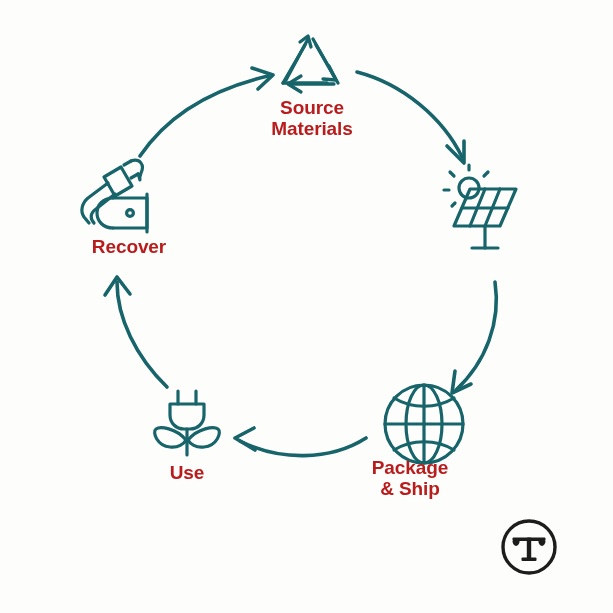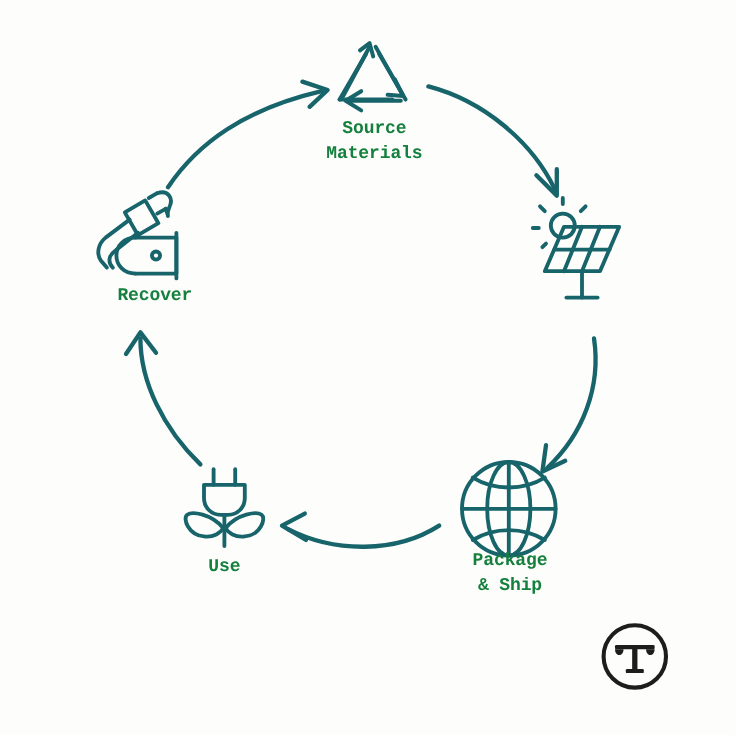--- a/index.html
+++ b/index.html
@@ -22,32 +22,32 @@
     position: absolute;
     left: 0;
     top: 0;
     width: 613px;
     height: 613px;
     display: block;
   }
   .node-label {
     position: absolute;
     text-align: center;
-    color: #15803d;
-    font-family: Liberation Mono, monospace;
+    color: #b91c1c;
+    font-family: Liberation Sans, sans-serif;
     font-weight: bold;
-    font-size: 15px;
+    font-size: 19px;
     line-height: 21px;
     letter-spacing: -0.1px;
     white-space: pre-line;
     user-select: none;
   }
   #label-source   { left: 232px; top: 97px;  width: 160px; }
   #label-make     { left: 428px; top: 238px; width: 120px; }
-  #label-package  { left: 350px; top: 457px; width: 150px; }
+  #label-package  { left: 335px; top: 457px; width: 150px; }
   #label-use      { left: 127px; top: 462px; width: 120px; }
   #label-recover  { left: 49px;  top: 236px; width: 160px; }
   #brand-logo {
     position: absolute;
     left: 499px;
     top: 517px;
     width: 60px;
     height: 60px;
   }
 </style>

